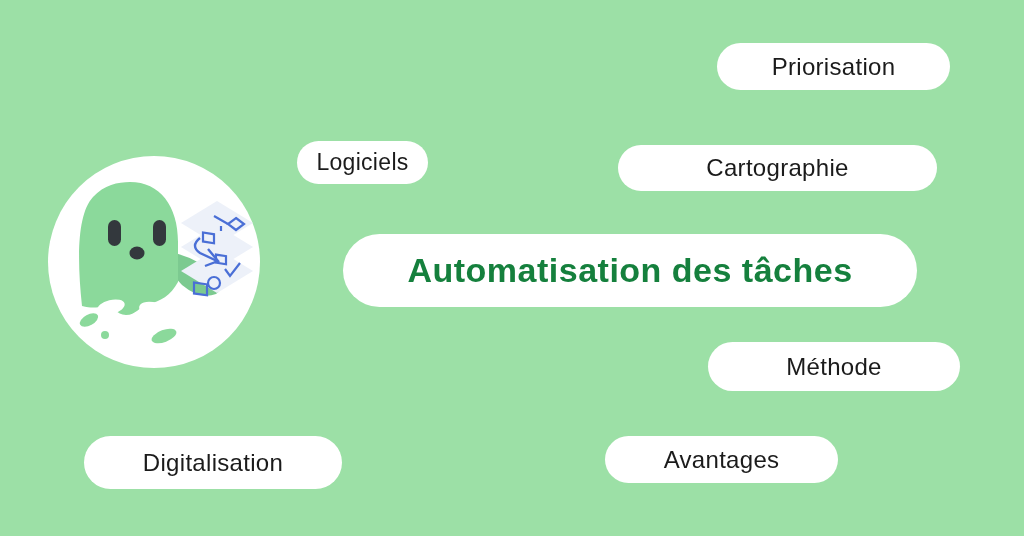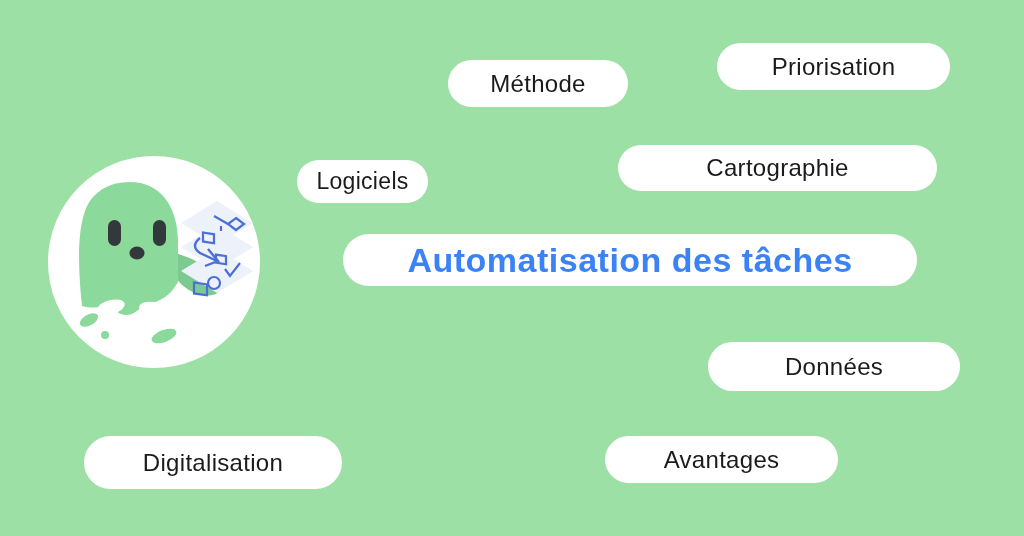--- a/index.html
+++ b/index.html
@@ -20,29 +20,29 @@
     justify-content: center;
     color: #1b1b1b;
     font-size: 24px;
     font-weight: 500;
     letter-spacing: 0.3px;
     white-space: nowrap;
   }
   .pill-exemples      { left: 84px;  top: 68px;  width: 260px; height: 48px; }
   .pill-methode       { left: 448px; top: 60px;  width: 180px; height: 47px; }
   .pill-priorisation  { left: 717px; top: 43px;  width: 233px; height: 47px; }
-  .pill-logiciels     { left: 297px; top: 141px; width: 131px; height: 43px; font-size: 23px; margin-top: 19px; }
+  .pill-logiciels     { left: 297px; top: 141px; width: 131px; height: 43px; font-size: 23px; }
   .pill-cartographie  { left: 618px; top: 145px; width: 319px; height: 46px; justify-content: center; }
   .pill-saisies       { left: 252px; top: 350px; width: 322px; height: 46px; }
   .pill-donnees       { left: 708px; top: 342px; width: 252px; height: 49px; }
   .pill-digitalisation{ left: 84px;  top: 436px; width: 258px; height: 53px; }
   .pill-avantages     { left: 605px; top: 436px; width: 233px; height: 47px; }
   .pill-center {
-    left: 343px; top: 234px; width: 574px; height: 52px;
-    color: #3b82f6;
+    left: 343px; top: 234px; width: 574px; height: 73px;
+    color: #15803d;
     font-size: 34px;
     font-weight: 700;
     letter-spacing: 0.5px;
   }
   .mascot-wrap {
     position: absolute;
     left: 48px; top: 156px;
     width: 212px; height: 212px;
   }
   .mascot-wrap svg { overflow: visible; display: block; }
@@ -100,39 +100,36 @@
         <g stroke="#4a6fd6" stroke-width="2.2" fill="none">
           <rect x="155" y="52" width="11" height="9" transform="skewY(9)"></rect>
           <polygon points="188,62 196,68 188,74 180,68"></polygon>
           <rect x="168" y="72" width="10" height="8" transform="skewY(9)"></rect>
           <path d="M166,60 l14,8 M173,70 l0,5"></path>
         </g>
       </g>
     </svg>
   </div>
 
-  <div class="pill pill-methode">
-    <span>Méthode</span>
-  </div>
   <div class="pill pill-priorisation">
     <span>Priorisation</span>
   </div>
   <div class="pill pill-logiciels">
     <span>Logiciels</span>
   </div>
   <div class="pill pill-cartographie">
     <span>Cartographie</span>
   </div>
 
   <div class="pill pill-center">
     <span>Automatisation des tâches</span>
   </div>
 
   <div class="pill pill-donnees">
-    <span>Données</span>
+    <span>Méthode</span>
   </div>
   <div class="pill pill-digitalisation">
     <span>Digitalisation</span>
   </div>
   <div class="pill pill-avantages">
     <span>Avantages</span>
   </div>
 
 </div>
 

